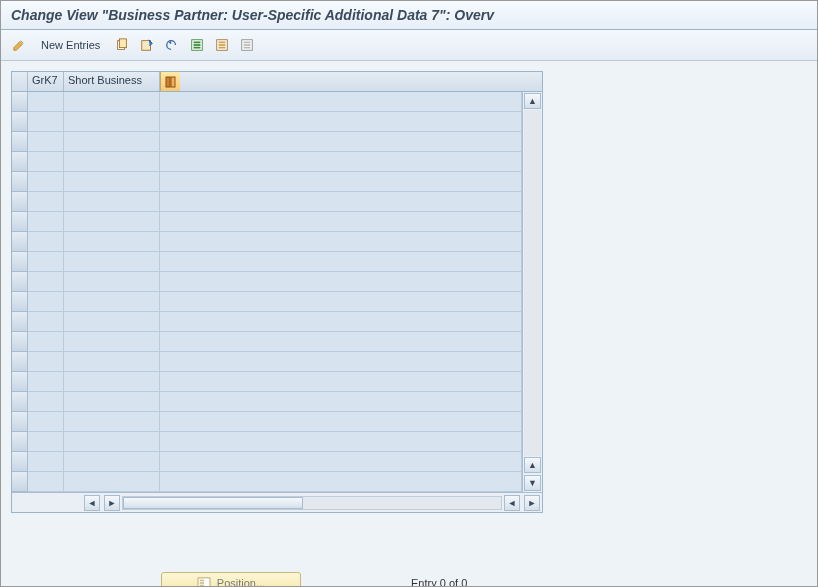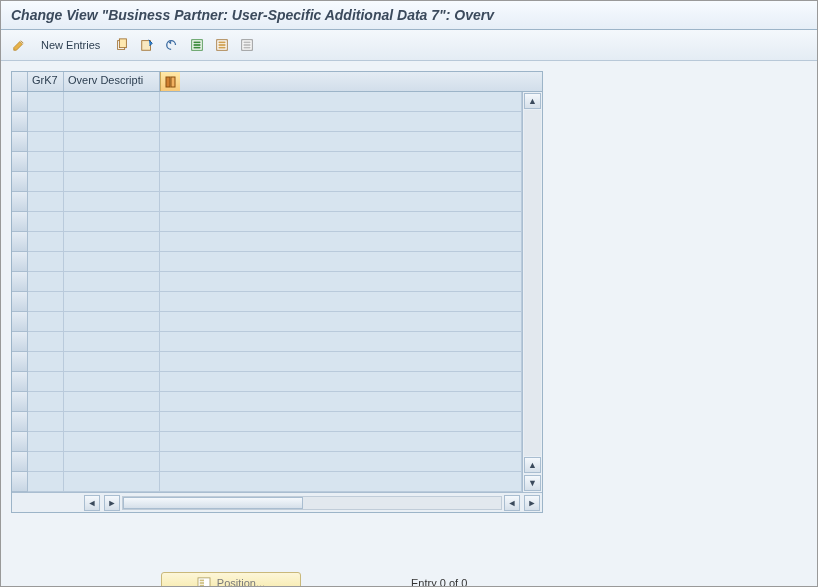--- a/index.html
+++ b/index.html
@@ -220,21 +220,21 @@
         <rect x="4" y="10" width="8" height="2" fill="#bbb"></rect>
       </svg>
   </span>
 </div>
 
 <div class="content">
   <div class="grid-wrap">
     <div class="grid-head">
       <div class="sel-col"></div>
       <div class="col col-grk7">GrK7</div>
-      <div class="col col-desc">Overv Descripti</div>
+      <div class="col col-desc">Short Business</div>
       <div class="cfg-col">
         <svg width="12" height="12" viewBox="0 0 12 12">
             <rect x="1" y="1" width="4" height="10" fill="#d08030" stroke="#8a5010"></rect>
             <rect x="6" y="1" width="4" height="10" fill="#f0b060" stroke="#8a5010"></rect>
           </svg>
       </div>
     </div>
     <div class="grid-body">
       <div class="rows" id="rows">
           <div class="row">

